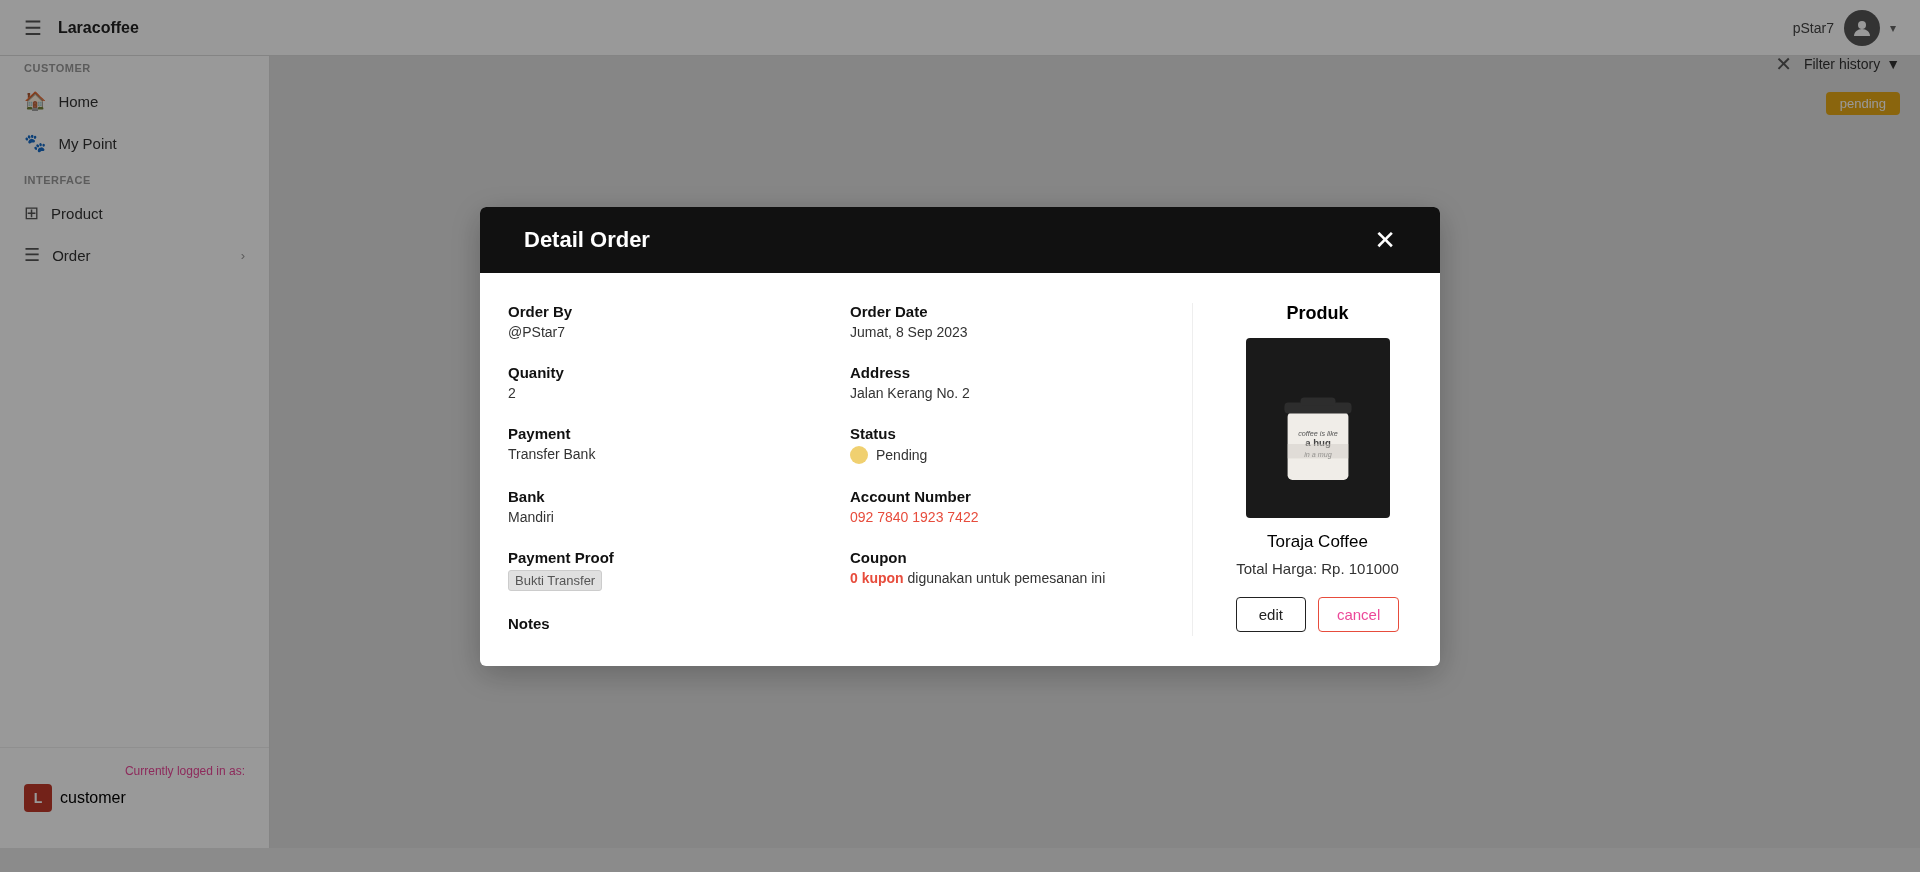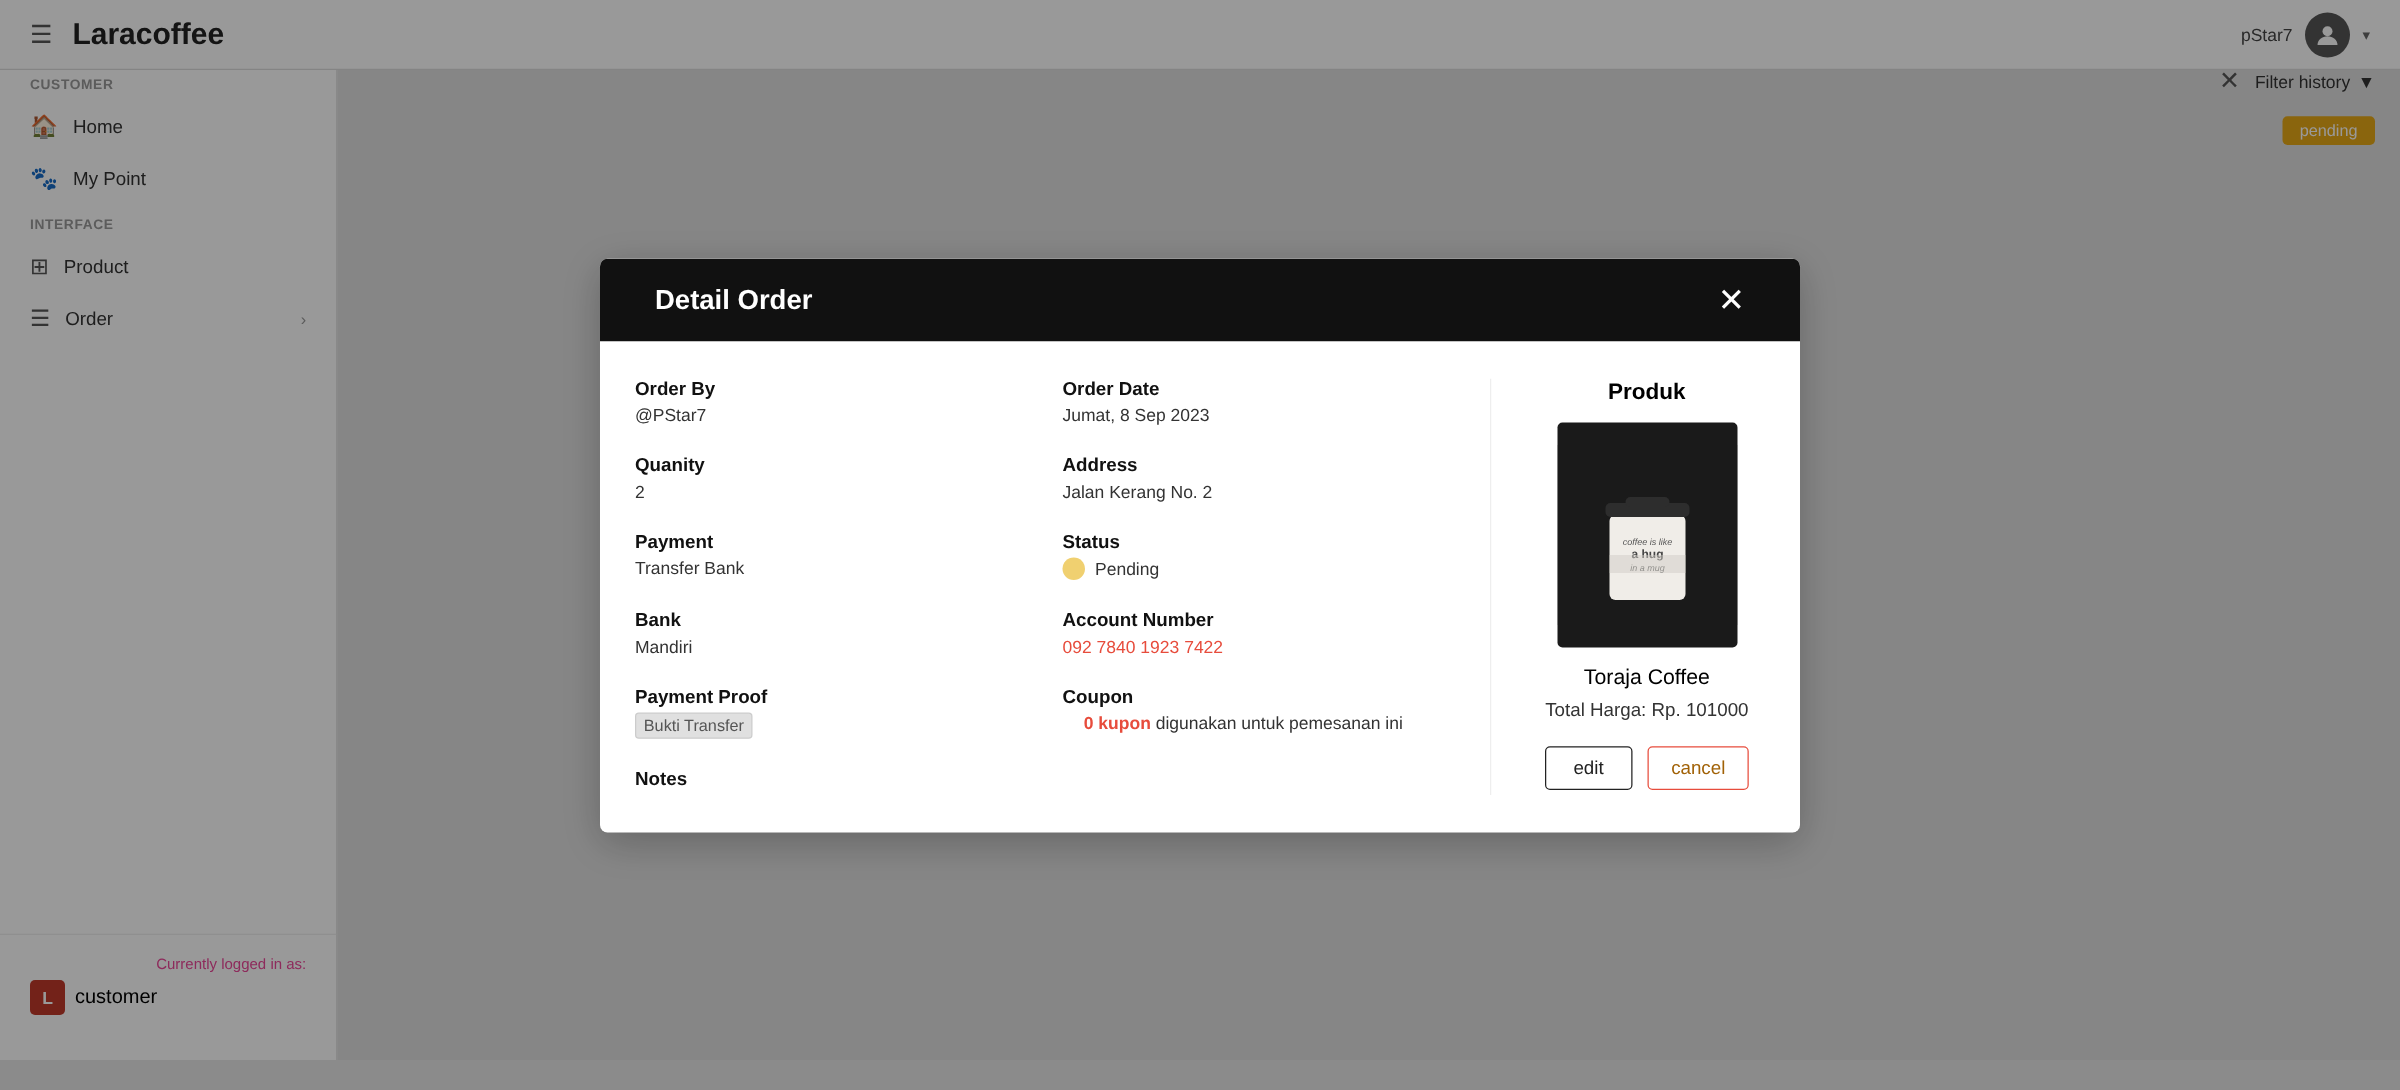--- a/index.html
+++ b/index.html
@@ -12,21 +12,21 @@
       display: flex;
       align-items: center;
       justify-content: space-between;
       padding: 0 24px;
       border-bottom: 1px solid #ddd;
       position: fixed;
       top: 0; left: 0; right: 0;
       z-index: 100;
     }
     .navbar-brand {
-      font-size: 24px;
+      font-size: 16px;
       font-weight: 700;
       color: #222;
     }
     .navbar-right {
       display: flex;
       align-items: center;
       gap: 10px;
     }
     .navbar-user {
       font-size: 14px;
@@ -243,21 +243,21 @@
       cursor: pointer;
       color: #222;
     }
     .btn-cancel {
       padding: 8px 18px;
       border: 1.5px solid #e74c3c;
       background: #fff;
       border-radius: 4px;
       font-size: 15px;
       cursor: pointer;
-      color: #a16207;
+      color: #ec4899;
     }
 
     
     .detail-grid {
       display: grid;
       grid-template-columns: 1fr 1fr;
       gap: 24px 40px;
     }
     .detail-field label {
       font-weight: 700;
@@ -426,21 +426,21 @@
           <div class="detail-field">
             <label>Payment Proof</label>
             <div class="value">
               <span class="payment-proof-img">Bukti Transfer</span>
             </div>
           </div>
 
           <div class="detail-field coupon-row">
             <label>Coupon</label>
             <div class="value">
-              <span style="color:#e74c3c;font-weight:600;margin-left:17px;">0 kupon</span><span> digunakan untuk pemesanan ini</span>
+              <span style="color:#e74c3c;font-weight:600;">0 kupon</span><span> digunakan untuk pemesanan ini</span>
             </div>
           </div>
 
           <div class="detail-field" style="grid-column: 1 / -1;">
             <label>Notes</label>
           </div>
 
         </div>
       </div>
 

